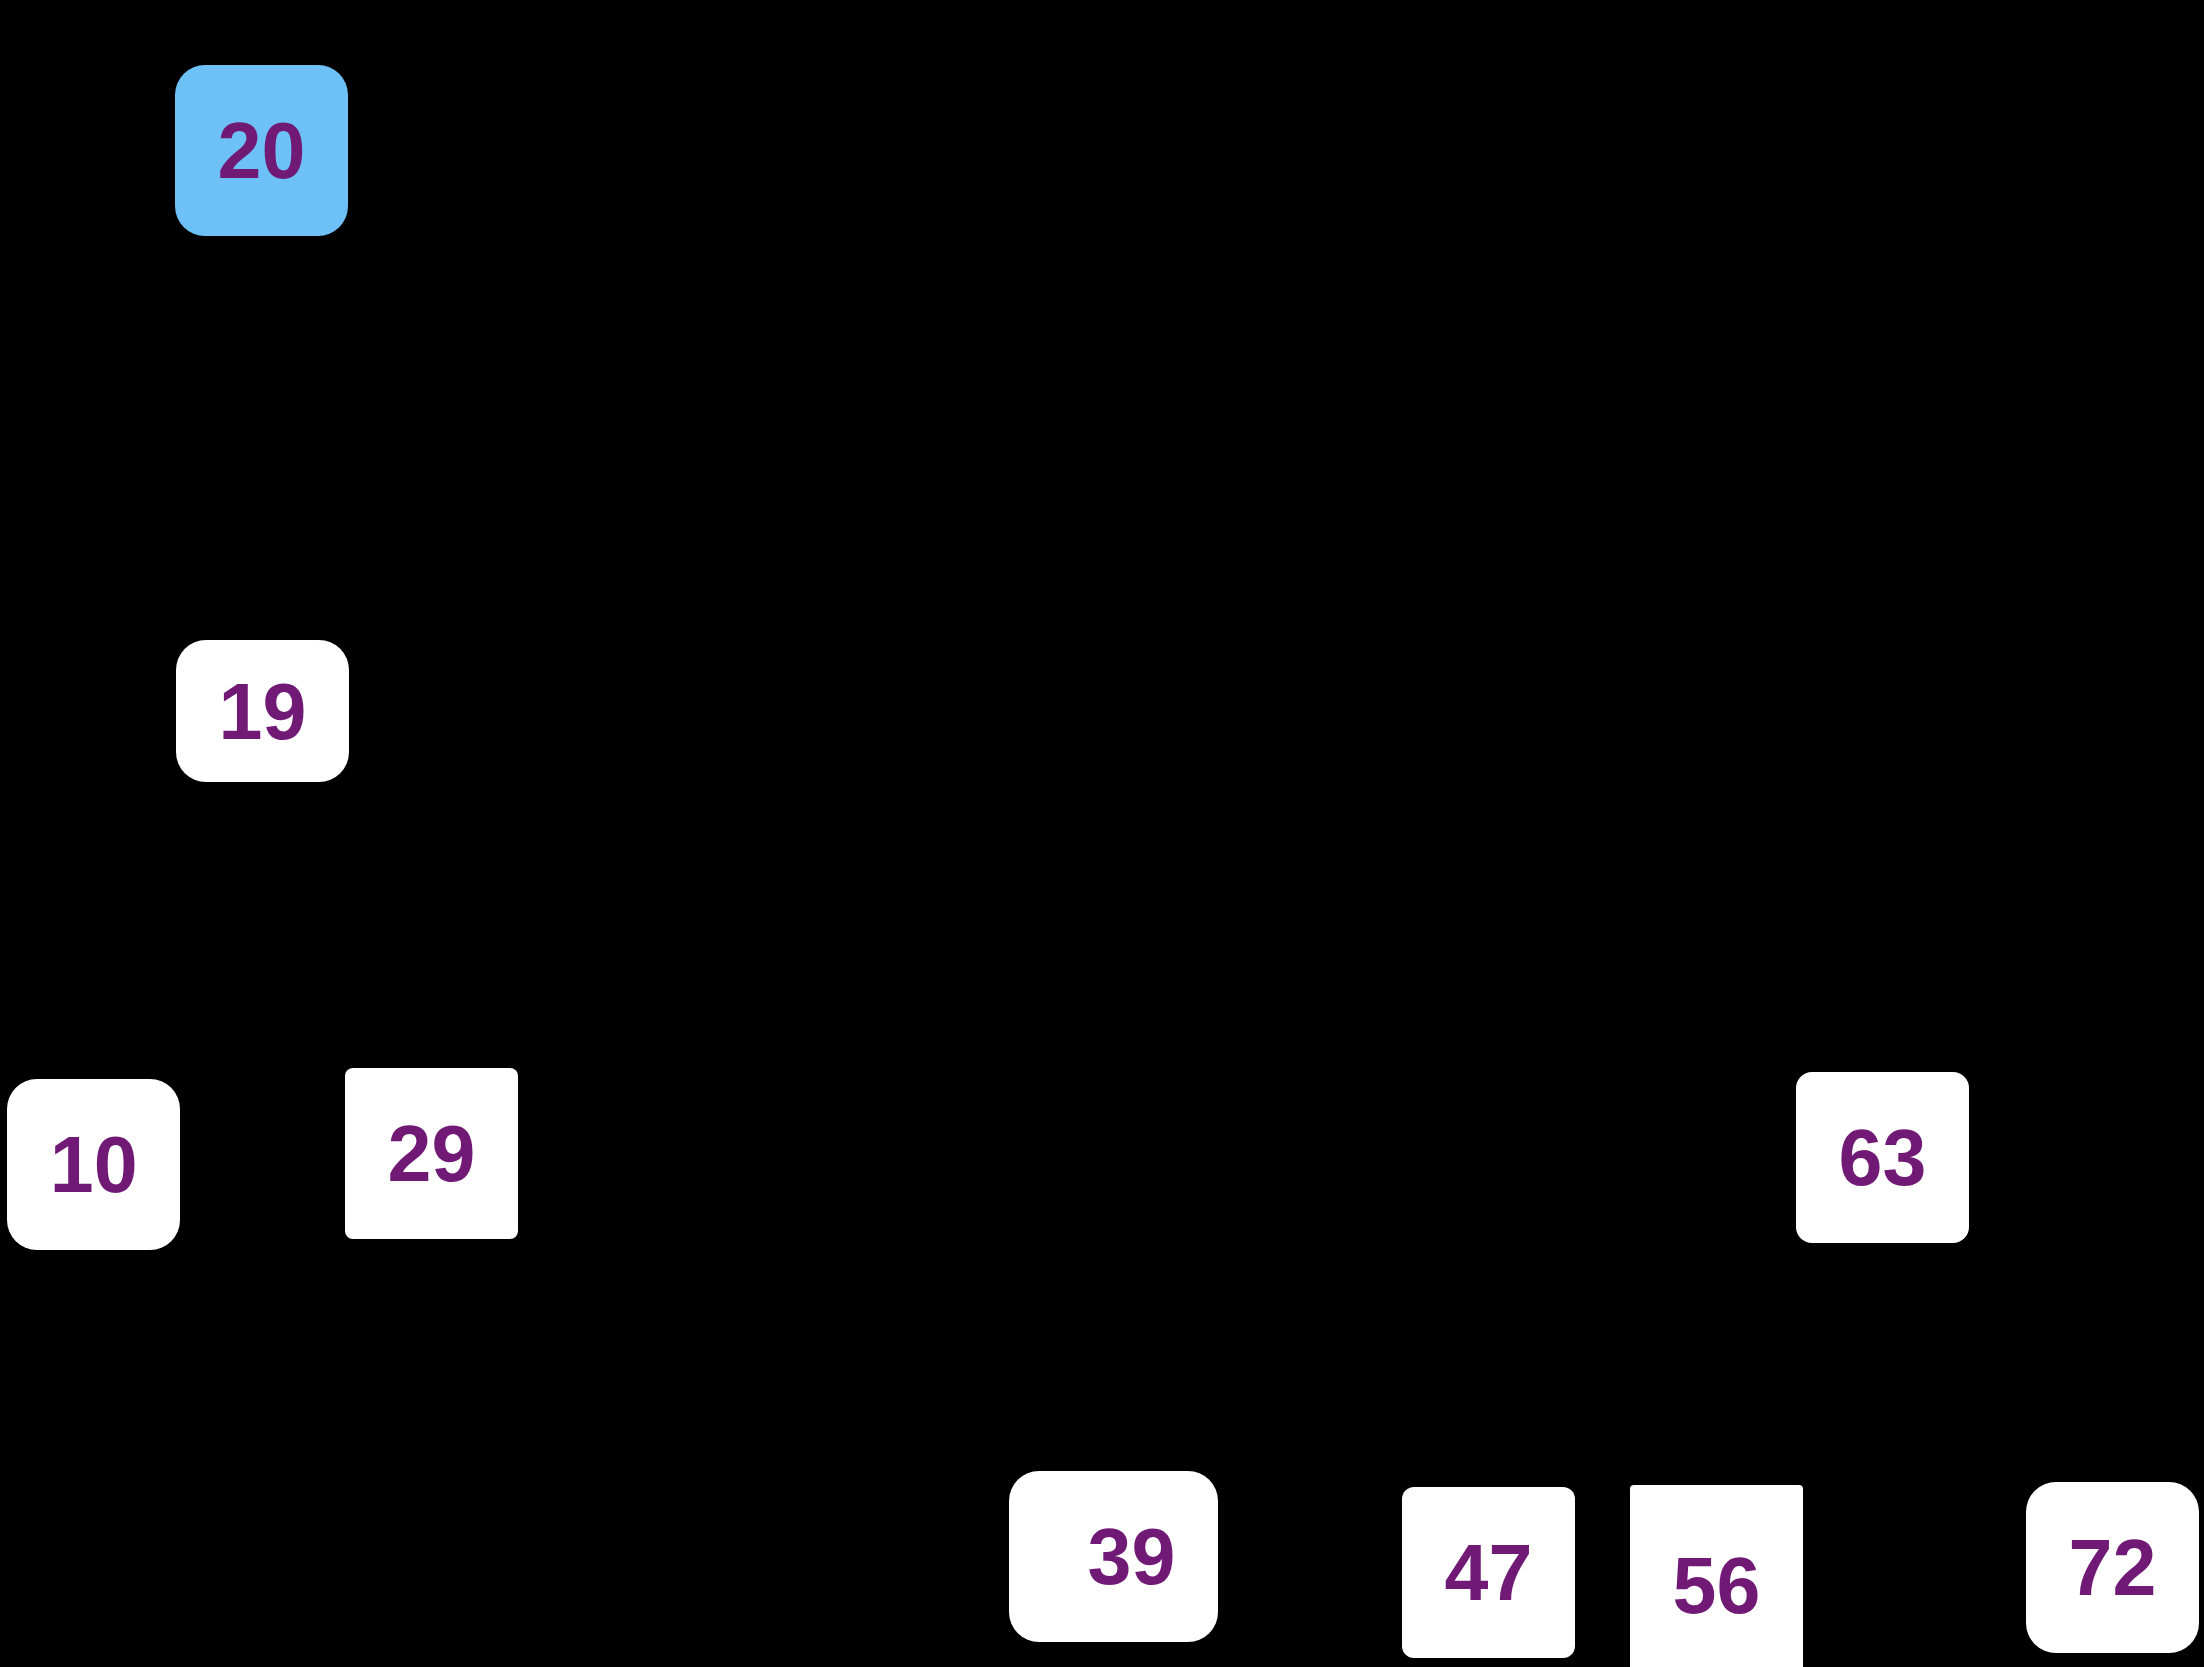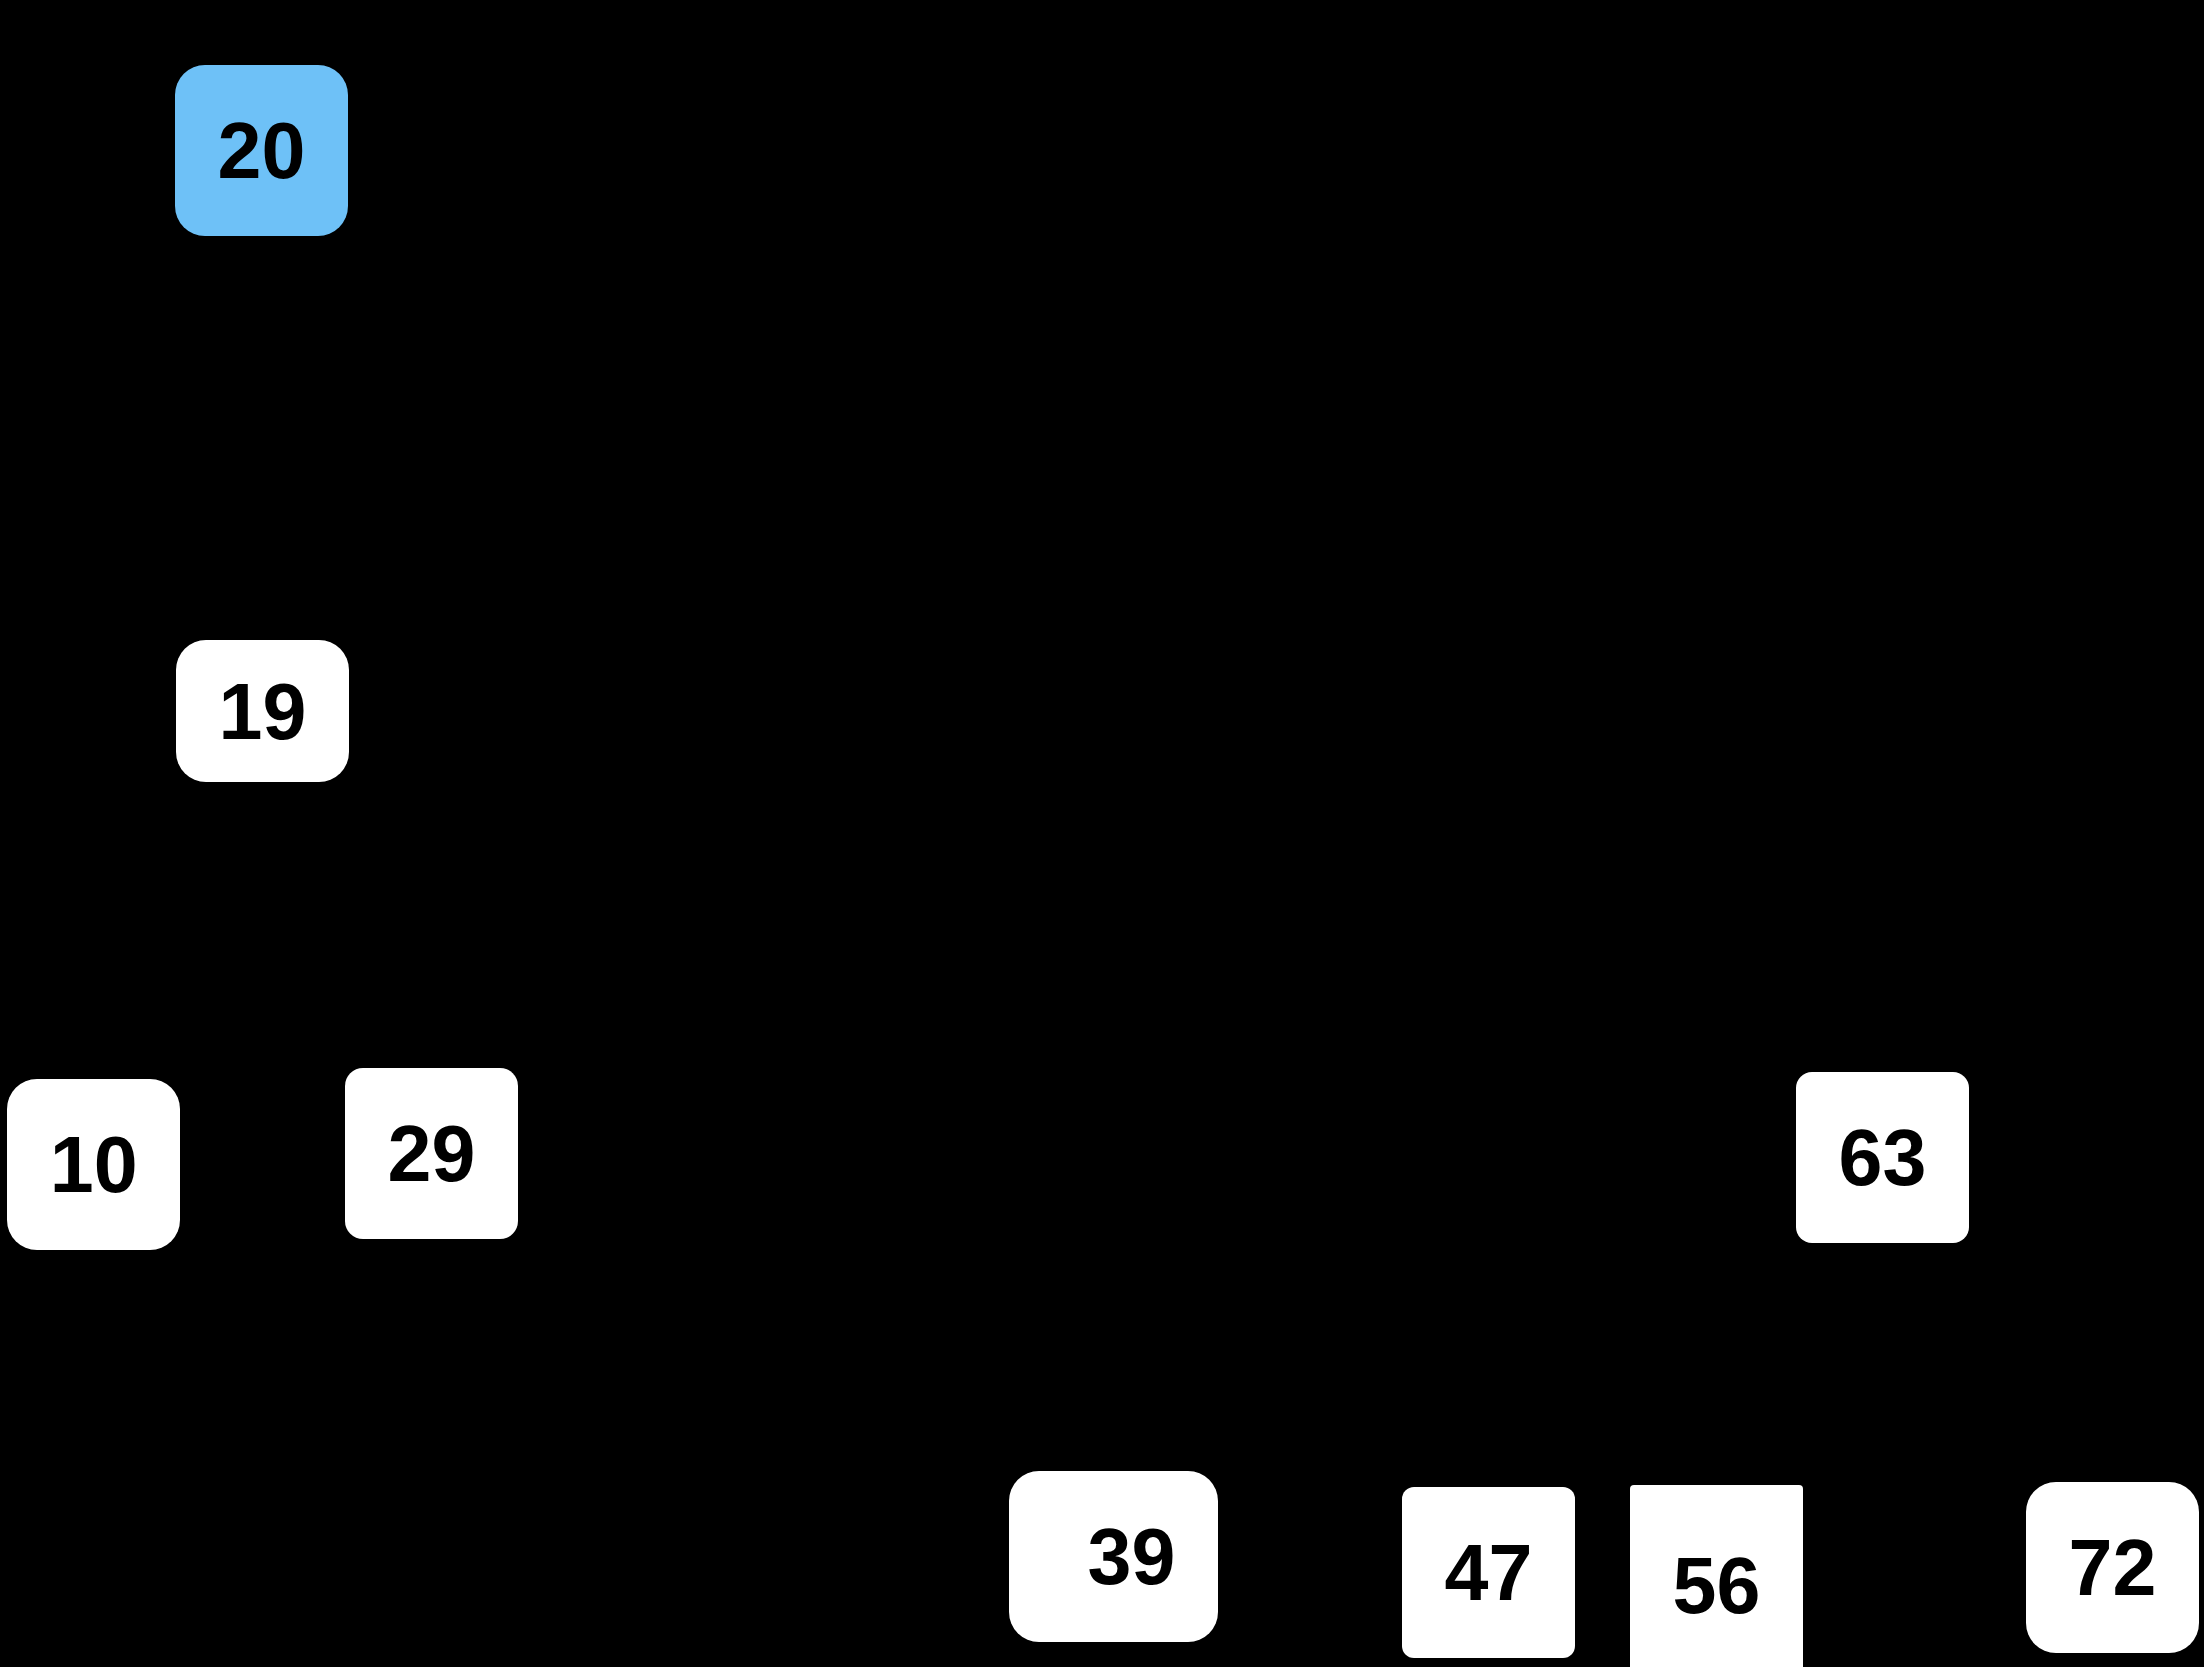--- a/index.html
+++ b/index.html
@@ -22,42 +22,42 @@
     background: #ffffff;
     border-radius: 30px;
     display: flex;
     align-items: center;
     justify-content: center;
   }
   .node.highlighted {
     background: #6ec1f7;
   }
   .node .label {
-    color: #000000;
+    color: #701a75;
     font-size: 79px;
     font-weight: bold;
     line-height: 1;
     letter-spacing: 0px;
     user-select: none;
   }
 </style>
 </head>
 <body>
 
 <div class="stage">
   <div class="node highlighted" style="left: 175px; top: 65px; width: 173px; height: 171px; border-radius: 30px;">
     <span class="label">20</span>
   </div>
   <div class="node" style="left: 176px; top: 640px; width: 173px; height: 142px; border-radius: 30px;">
     <span class="label">19</span>
   </div>
   <div class="node" style="left: 7.2px; top: 1079px; width: 173px; height: 171px; border-radius: 30px; justify-content: center;">
     <span class="label">10</span>
   </div>
-  <div class="node" style="left: 345px; top: 1068px; width: 173px; height: 171px; border-radius: 18px;">
+  <div class="node" style="left: 345px; top: 1068px; width: 173px; height: 171px; border-radius: 8px;">
     <span class="label">29</span>
   </div>
   <div class="node" style="left: 1796px; top: 1072px; width: 173px; height: 171px; border-radius: 16px;">
     <span class="label">63</span>
   </div>
   <div class="node" style="left: 1009px; top: 1471px; width: 173px; height: 171px; border-radius: 30px; padding-left: 36px;">
     <span class="label">39</span>
   </div>
   <div class="node" style="left: 1402px; top: 1487px; width: 173px; height: 171px; border-radius: 12px;">
     <span class="label">47</span>

